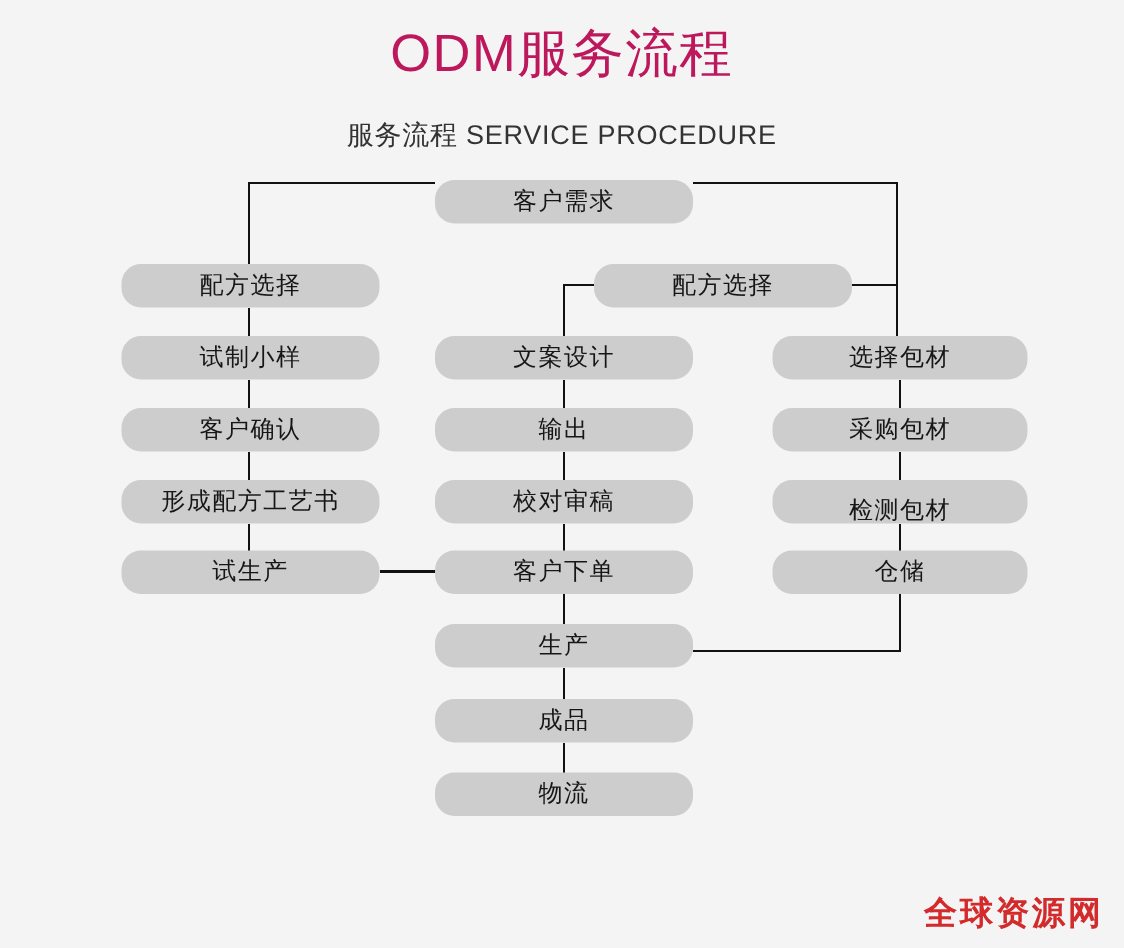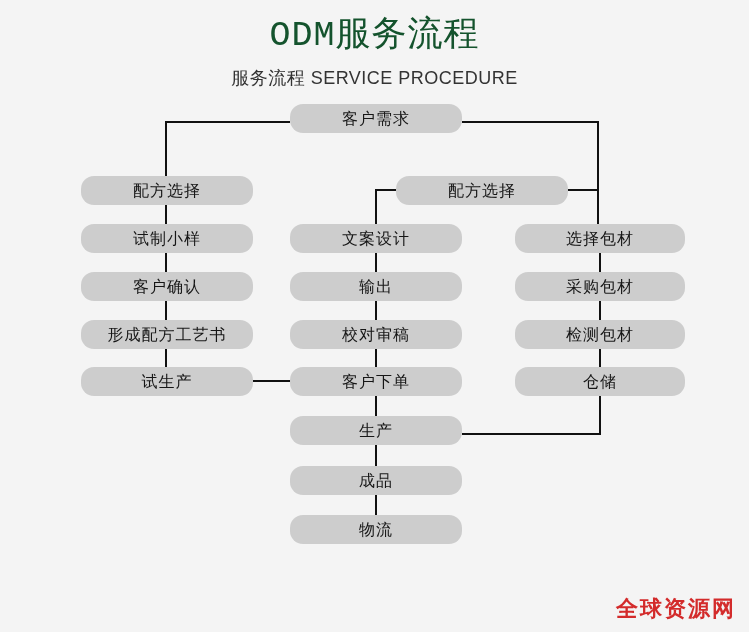--- a/index.html
+++ b/index.html
@@ -27,26 +27,25 @@
     top: 0;
     width: 749px;
     text-align: center;
   }
   #title {
     margin: 0;
     padding-top: 16px;
     font-size: 35px;
     font-weight: 400;
     letter-spacing: 1px;
-    color: #14532d;
+    color: #be185d;
     line-height: 1.15;
-    font-family: Liberation Mono, monospace;
   }
   #subtitle {
-    margin: 0;
+    margin: 12px;
     padding-top: 10px;
     font-size: 18px;
     font-weight: 400;
     letter-spacing: 0.5px;
     color: #333333;
   }
 
   
   #wires {
     position: absolute;
@@ -133,21 +132,21 @@
       <path d="M 376 495 L 376 515"></path>
 
       <path d="M 600 253 L 600 272"></path>
       <path d="M 600 301 L 600 320"></path>
       <path d="M 600 349 L 600 367"></path>
 
       <path d="M 600 396 L 600 434 L 462 434"></path>
     </g>
   </svg>
 
-  <div class="node col-top h-node" style="top:104px;align-items:center;">
+  <div class="node col-top h-node" style="top:120px;align-items:center;">
     <span class="node-label">客户需求</span>
   </div>
 
   <div class="node col-left h-node" style="top:176px;">
     <span class="node-label">配方选择</span>
   </div>
   <div class="node col-left h-node" style="top:224px;">
     <span class="node-label">试制小样</span>
   </div>
   <div class="node col-left h-node" style="top:320px;">
@@ -185,21 +184,21 @@
   <div class="node col-right h-node" style="top:224px;">
     <span class="node-label">选择包材</span>
   </div>
 
   <div class="node col-mid h-node" style="top:515px;">
     <span class="node-label">物流</span>
   </div>
   <div class="node col-right h-node" style="top:272px;">
     <span class="node-label">采购包材</span>
   </div>
-  <div class="node col-right h-node" style="top:320px;">
+  <div class="node col-right h-node" style="top:320px;align-items:flex-end;">
     <span class="node-label">检测包材</span>
   </div>
   <div class="node col-right h-node" style="top:367px;">
     <span class="node-label">仓储</span>
   </div>
 
   <div id="watermark">全球资源网</div>
 
 </div>
 

